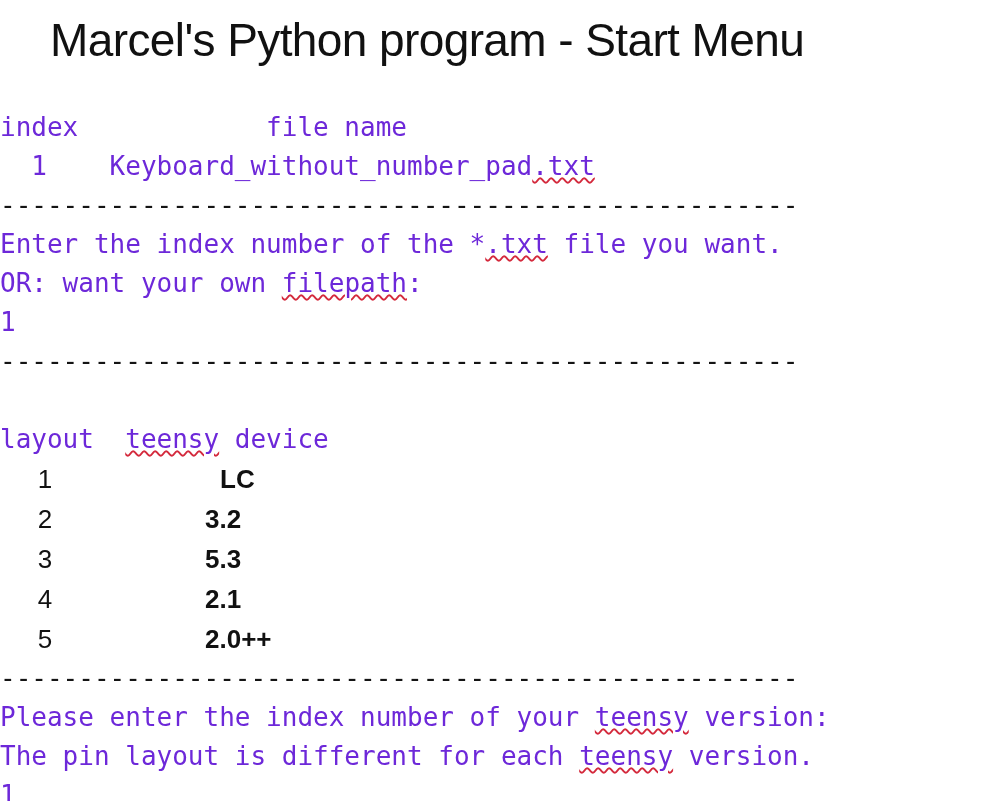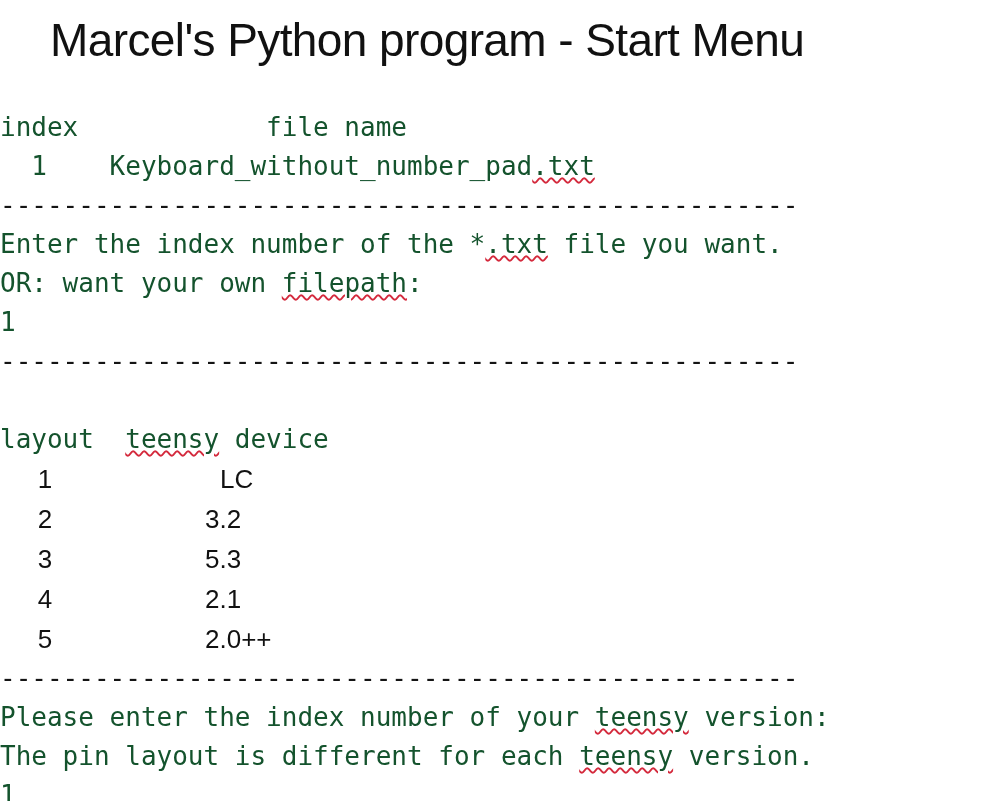--- a/index.html
+++ b/index.html
@@ -48,21 +48,21 @@
     top: 108px;
     width: 1002px;
   }
 
   .line {
     font-family: "DejaVu Sans Mono", monospace;
     font-size: 26px;
     line-height: 39px;
     height: 39px;
     white-space: pre;
-    color: #14532d;
+    color: #6d28d9;
     letter-spacing: 0px;
   }
 
   .line.blank {
     color: transparent;
   }
 
   
   .sp {
     position: relative;
@@ -106,20 +106,21 @@
     width: 30px;
     text-align: center;
     display: block;
   }
   .devrow .dev {
     position: absolute;
     left: 205px;
     width: 120px;
     text-align: left;
     display: block;
+    font-weight: bold;
   }
   .devrow .dev.center-lc {
     left: 220px;
   }
 </style>
 </head>
 <body>
 
 <div class="page">
 

